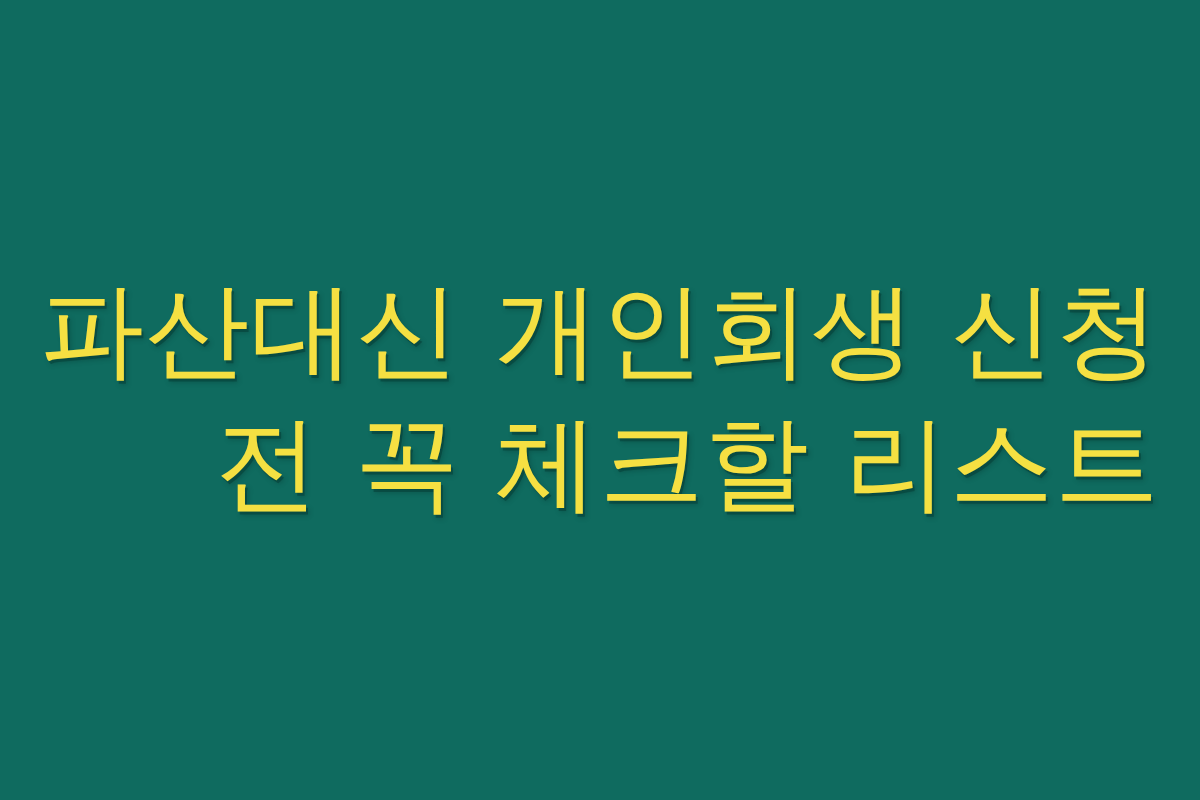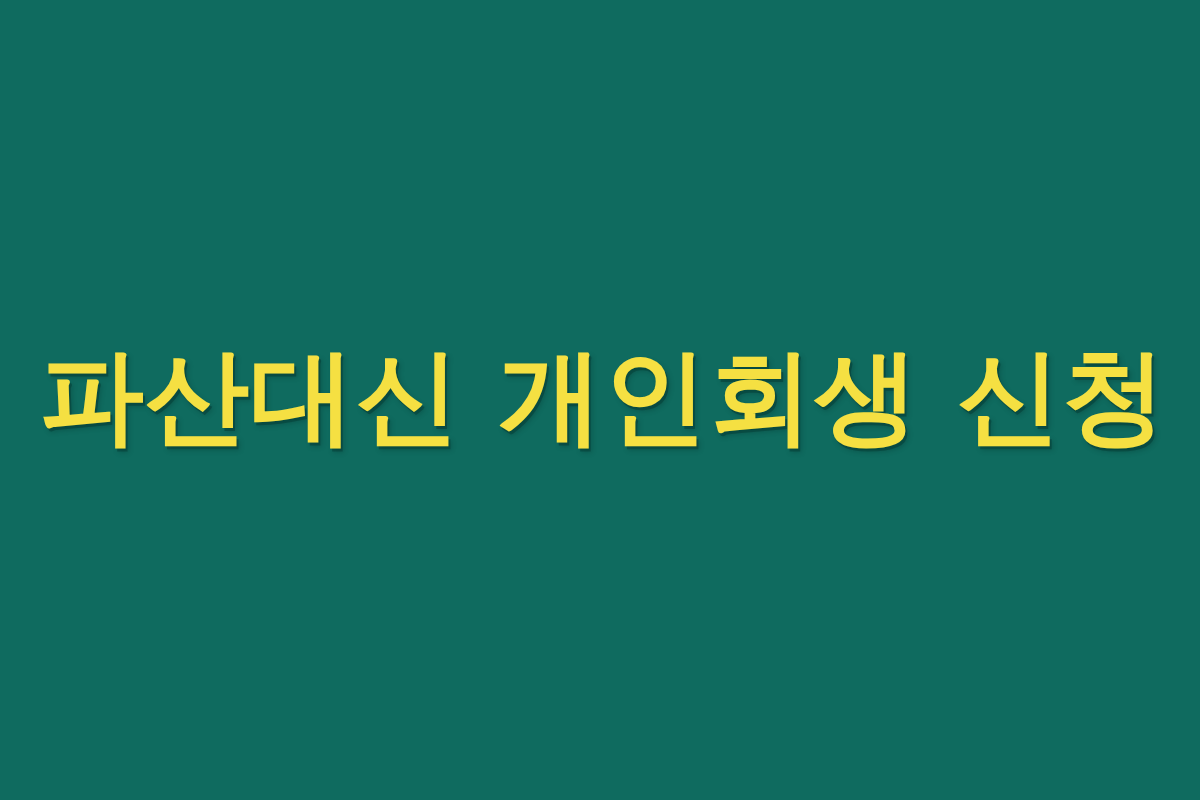--- a/index.html
+++ b/index.html
@@ -39,33 +39,34 @@
     box-sizing: border-box;
     transform: translateY(-3px);
   }
 
   .headline-line {
     display: block;
     width: 100%;
     text-align: right;
     color: #f5e042;
     font-family: "DejaVu Sans", "Liberation Sans", sans-serif;
-    font-weight: 700;
+    font-weight: 400;
     font-size: 104px;
     line-height: 1.28;
     letter-spacing: 0.012em;
     white-space: nowrap;
     text-shadow:
       2px 3px 0 rgba(6, 62, 55, 0.55),
       3px 4px 5px rgba(5, 50, 44, 0.32);
     -webkit-font-smoothing: antialiased;
   }
 </style>
 </head>
 <body>
 
 <div id="banner" style="background: rgb(15, 107, 95);">
 
   <div id="headline">
     <span class="headline-line" style="color: rgb(245, 224, 66);">파산대신 개인회생 신청</span>
+    <span class="headline-line" style="color: rgb(245, 224, 66);">전 꼭 체크할 리스트</span>
   </div>
 
 </div>
 
 </body></html>

